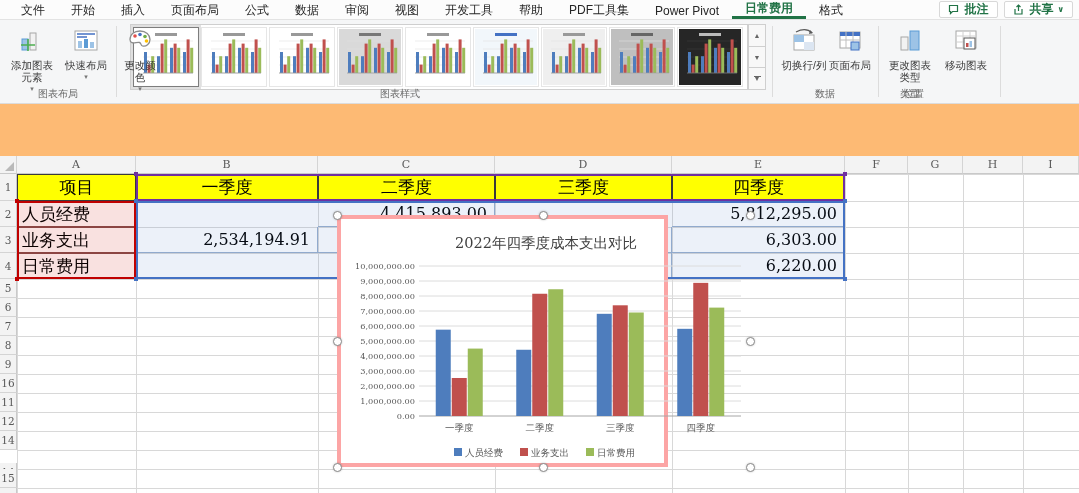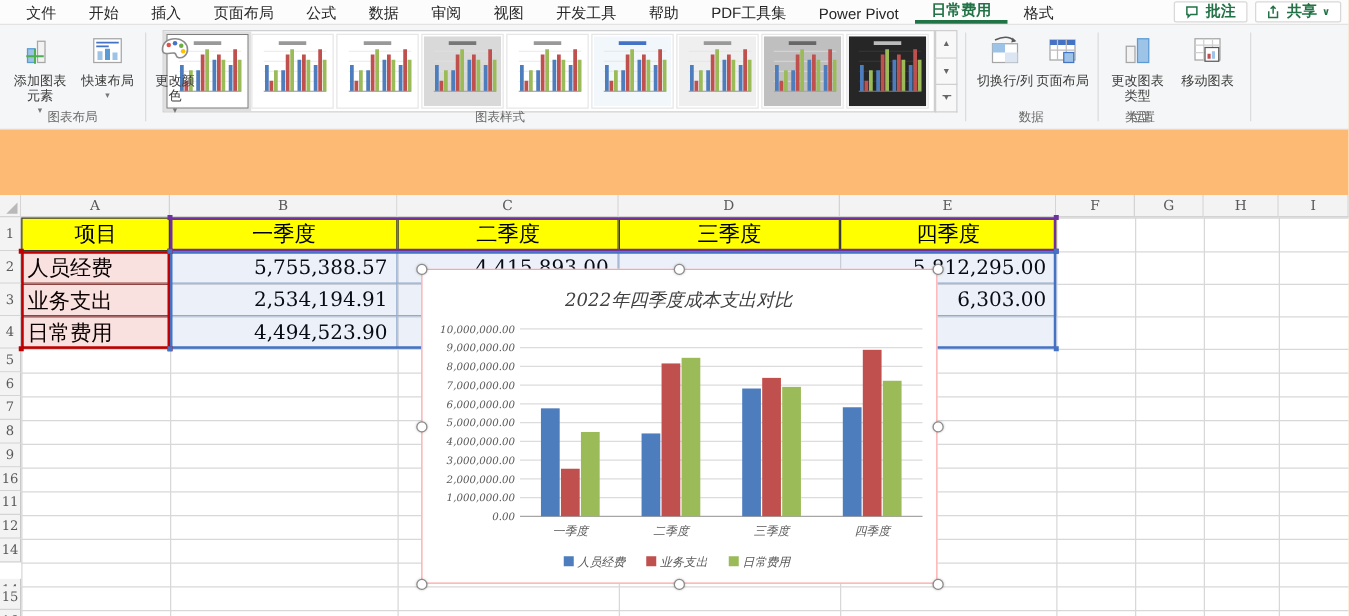--- a/index.html
+++ b/index.html
@@ -71,22 +71,22 @@
   .cell { position:absolute; font-family:"DejaVu Serif","Liberation Serif",serif; color:#000;
           display:flex; align-items:center; overflow:hidden; white-space:nowrap; }
   .cell.hdr { background:#ffff00; justify-content:center; font-size:17px; border:1px solid #3a3a3a; }
   .cell.rowlabel { background:#fdf0ef; font-size:17px; padding-left:4px; border:1px solid #8a4a48; }
   .cell.num { justify-content:flex-end; padding-right:7px; font-size:16px;
               border-bottom:1px solid #9ab0cf; border-right:1px solid #9ab0cf; }
   .rangebox { position:absolute; pointer-events:none; }
   .rdot { position:absolute; width:4px; height:4px; pointer-events:none; }
 
   
-  #chart { position:absolute; left:337px; top:215px; width:413px; height:252px; background:#fff;
-           border:1px solid #fca5a5; z-index:5;font-style:italic; }
+  #chart { position:absolute; left:337px; top:215px; width:331px; height:252px; background:#fff;
+           border:4px solid #fca5a5; z-index:5; }
   .handle { position:absolute; width:9px; height:9px; border-radius:50%; background:#fff;
             border:1px solid #8a8a8a; box-shadow:0 0 2px rgba(0,0,0,0.25); z-index:6; }
   svg text { user-select:none; }
 </style>
 </head>
 <body>
 
 <div id="app">
 
   <div id="tabbar">
@@ -501,32 +501,31 @@
         <line x1="17" y1="313.5" x2="1079" y2="313.5" stroke="#d8d8d8" stroke-width="1"></line>
         <line x1="17" y1="332.5" x2="1079" y2="332.5" stroke="#d8d8d8" stroke-width="1"></line>
         <line x1="17" y1="351.5" x2="1079" y2="351.5" stroke="#d8d8d8" stroke-width="1"></line>
       </svg>
       <div class="cell hdr" style="left: 17px; top: 18px; width: 119px; height: 27px;">项目</div>
       <div class="cell hdr" style="left: 136px; top: 18px; width: 182px; height: 27px;">一季度</div>
       <div class="cell hdr" style="left: 318px; top: 18px; width: 177px; height: 27px;">二季度</div>
       <div class="cell hdr" style="left: 495px; top: 18px; width: 177px; height: 27px;">三季度</div>
       <div class="cell hdr" style="left: 672px; top: 18px; width: 173px; height: 27px;">四季度</div>
       <div class="cell rowlabel" style="left: 17px; top: 45px; width: 119px; height: 26px;">人员经费</div>
-      <div class="cell num" style="left: 136px; top: 45px; width: 182px; height: 26px;">5,755,388.57</div>
       <div class="cell num" style="left: 318px; top: 45px; width: 177px; height: 26px;">4,415,893.00</div>
       <div class="cell num" style="left: 672px; top: 45px; width: 173px; height: 26px;">5,812,295.00</div>
       <div class="cell rowlabel" style="left: 17px; top: 71px; width: 119px; height: 26px;">业务支出</div>
       <div class="cell num" style="left: 136px; top: 71px; width: 182px; height: 26px;">2,534,194.91</div>
       <div class="cell num" style="left: 318px; top: 71px; width: 177px; height: 26px;"></div>
       <div class="cell num" style="left: 495px; top: 71px; width: 177px; height: 26px;"></div>
       <div class="cell num" style="left: 672px; top: 71px; width: 173px; height: 26px;">6,303.00</div>
       <div class="cell rowlabel" style="left: 17px; top: 97px; width: 119px; height: 26px;">日常费用</div>
-      <div class="cell num" style="left: 136px; top: 97px; width: 182px; height: 26px;">4,494,523.90</div>
       <div class="cell num" style="left: 318px; top: 97px; width: 177px; height: 26px;"></div>
       <div class="cell num" style="left: 495px; top: 97px; width: 177px; height: 26px;"></div>
+      <div class="cell num" style="left: 672px; top: 97px; width: 173px; height: 26px;">6,220.00</div>
       <div class="rangebox" style="left: 136px; top: 18px; width: 709px; height: 27px; border: 2px solid rgb(112, 48, 160); background: transparent; z-index: 3;"></div>
       <div class="rdot" style="left: 134px; top: 16px; background: rgb(112, 48, 160); z-index: 4;"></div>
       <div class="rdot" style="left: 843px; top: 16px; background: rgb(112, 48, 160); z-index: 4;"></div>
       <div class="rdot" style="left: 134px; top: 43px; background: rgb(112, 48, 160); z-index: 4;"></div>
       <div class="rdot" style="left: 843px; top: 43px; background: rgb(112, 48, 160); z-index: 4;"></div>
       <div class="rangebox" style="left: 17px; top: 45px; width: 119px; height: 78px; border: 2px solid rgb(192, 0, 0); background: rgba(192, 0, 0, 0.06); z-index: 3;"></div>
       <div class="rdot" style="left: 15px; top: 43px; background: rgb(192, 0, 0); z-index: 4;"></div>
       <div class="rdot" style="left: 134px; top: 43px; background: rgb(192, 0, 0); z-index: 4;"></div>
       <div class="rdot" style="left: 15px; top: 121px; background: rgb(192, 0, 0); z-index: 4;"></div>
       <div class="rdot" style="left: 134px; top: 121px; background: rgb(192, 0, 0); z-index: 4;"></div>

